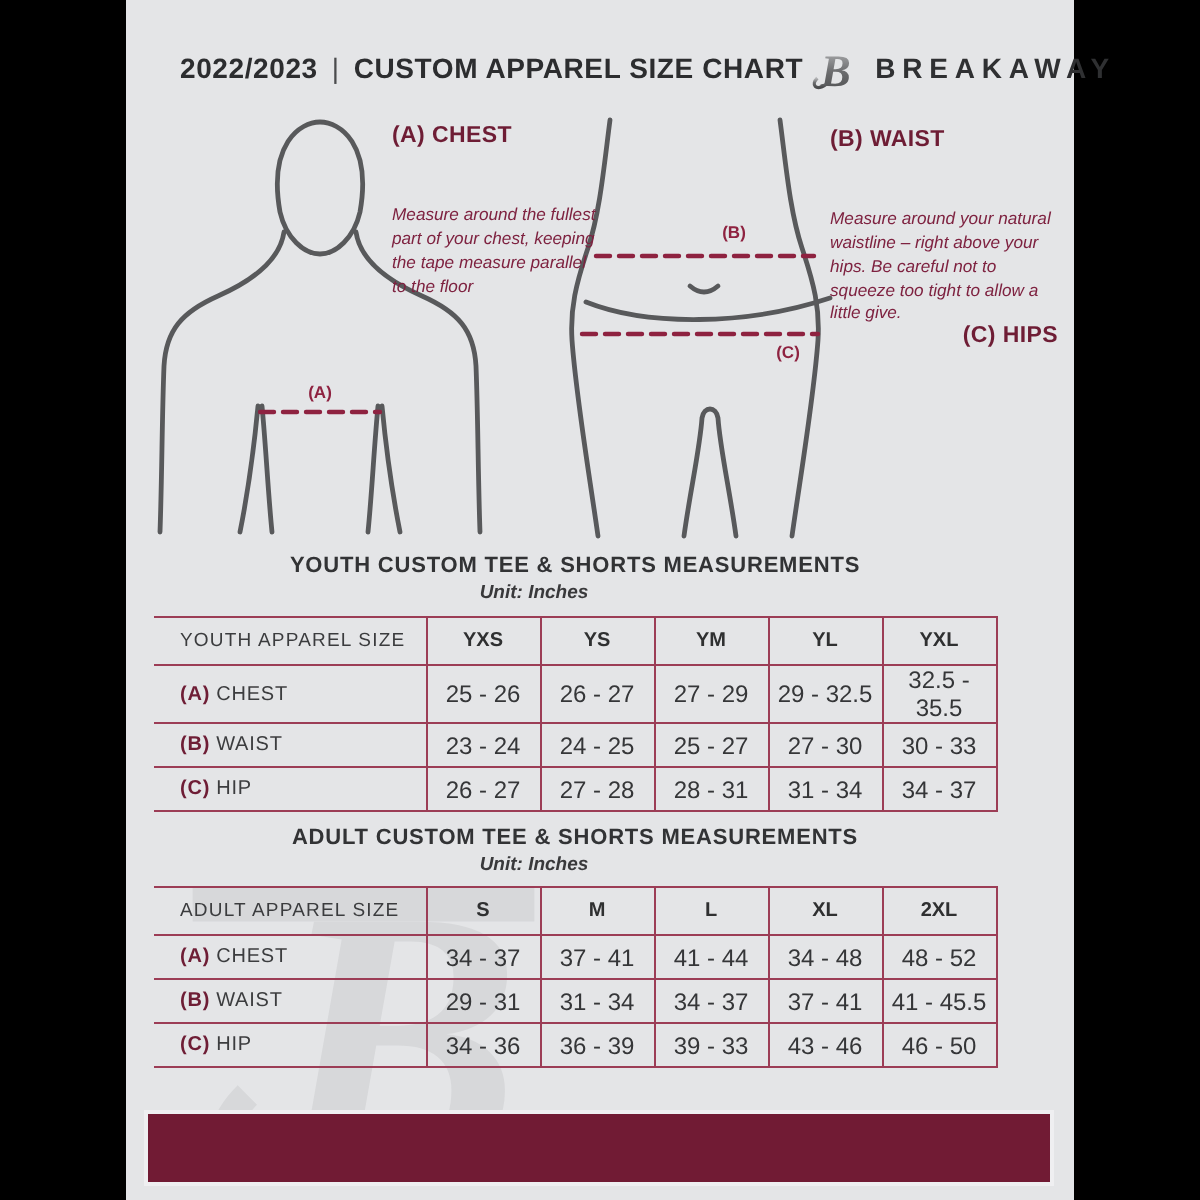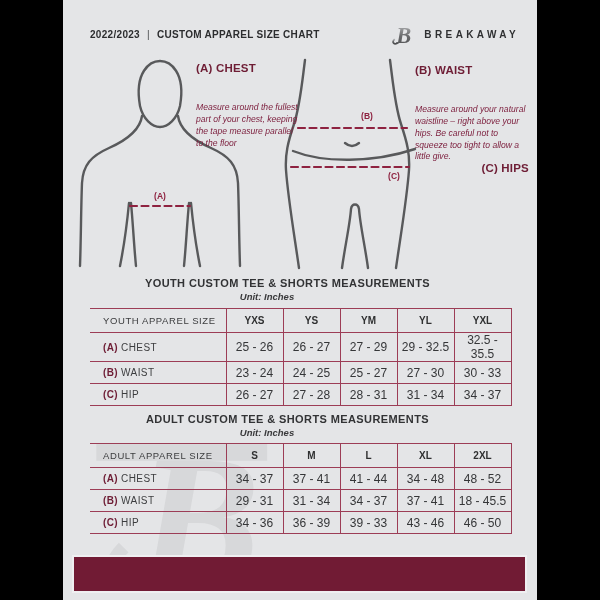--- a/index.html
+++ b/index.html
@@ -14,44 +14,44 @@
     --fig-stroke:#58595B;
     font-family:"Liberation Sans", sans-serif;
   }
   *{margin:0;padding:0;box-sizing:border-box;}
   body{background:#222;}
   .stage{position:relative;width:600px;height:600px;background:var(--canvas-bg);overflow:hidden;margin:0 auto;}
   .page{position:absolute;left:63px;top:0;width:474px;height:600px;background:var(--page-bg);}
 
   
   .hdr{position:absolute;left:27px;right:18px;top:18px;height:32px;display:flex;justify-content:space-between;align-items:center;}
-  .hdr-title{display:flex;align-items:center;gap:7px;color:#2C2D2F;font-weight:700;font-size:10px;letter-spacing:.3px;white-space:nowrap;}
+  .hdr-title{display:flex;align-items:center;gap:7px;color:#2C2D2F;font-weight:700;font-size:14px;letter-spacing:.3px;white-space:nowrap;}
   .hdr-title .divider{font-weight:400;color:#4A4B4D;}
   .brand{display:flex;align-items:center;gap:6px;}
-  .brand-name{font-size:10px;font-weight:700;letter-spacing:3.4px;color:#2F3032;}
+  .brand-name{font-size:14px;font-weight:700;letter-spacing:3.4px;color:#2F3032;}
 
   
   .instr{position:absolute;}
   .instr-head{color:var(--maroon-dark);font-weight:800;font-size:11.5px;letter-spacing:.2px;margin-bottom:6px;}
   .instr-body{color:var(--maroon-text);font-style:italic;font-size:8.6px;line-height:1.38;white-space:pre-line;margin-top:28px;}
   .instr-chest{left:133px;top:62px;width:106px;}
   .instr-waist{left:352px;top:64px;width:114px;}
   .instr-hips{left:352px;top:162px;width:114px;text-align:right;}
 
   .fig{position:absolute;pointer-events:none;}
   .fig path,.fig line{fill:none;stroke:var(--fig-stroke);stroke-width:2.4;stroke-linecap:round;}
   .fig .dash{stroke:var(--maroon-line);stroke-width:2.2;stroke-dasharray:7 4.5;}
   .fig text{fill:var(--maroon-line);font-size:8.5px;font-weight:700;font-family:"Liberation Sans",sans-serif;}
 
   
   .sec-title{position:absolute;left:0;width:436px;text-align:center;color:#323335;font-weight:700;font-size:11px;letter-spacing:.4px;z-index:2;padding-left:13px;}
   .sec-unit{position:absolute;left:0;width:408px;text-align:center;color:#39393B;font-weight:600;font-style:italic;font-size:9.5px;z-index:2;}
 
   
-  .size-table{position:absolute;left:27px;width:421px;border-collapse:collapse;table-layout:fixed;z-index:2;background:transparent;}
+  .size-table{position:absolute;left:14px;width:421px;border-collapse:collapse;table-layout:fixed;z-index:2;background:transparent;}
   .size-table th,.size-table td{border-top:1.5px solid var(--tbl-border);border-bottom:1.5px solid var(--tbl-border);height:22px;}
   .size-table thead th{height:24px;}
   .size-table .label-col{width:136px;text-align:left;padding-left:13px;}
   .size-table .size-col{width:57px;text-align:center;border-left:1.5px solid var(--tbl-border);}
   .size-table .size-col:last-child{border-right:1.5px solid var(--tbl-border);}
   .size-table thead .label-col{font-weight:400;font-size:9.5px;letter-spacing:.6px;color:#3B3C3E;}
   .size-table thead .size-col{font-weight:700;font-size:10px;color:#2F3031;}
   .size-table tbody .label-col{font-size:10px;color:#3C3D3F;letter-spacing:.4px;}
   .size-table tbody .size-col{font-size:12px;color:#353638;}
   .size-table .prefix{color:var(--maroon-dark);font-weight:800;margin-right:3px;}
@@ -193,21 +193,21 @@
             <td class="size-col">41 - 44</td>
             <td class="size-col">34 - 48</td>
             <td class="size-col">48 - 52</td>
           </tr>
           <tr>
             <td class="label-col"><span class="prefix">(B)</span>WAIST</td>
             <td class="size-col">29 - 31</td>
             <td class="size-col">31 - 34</td>
             <td class="size-col">34 - 37</td>
             <td class="size-col">37 - 41</td>
-            <td class="size-col">18 - 45.5</td>
+            <td class="size-col">41 - 45.5</td>
           </tr>
           <tr>
             <td class="label-col"><span class="prefix">(C)</span>HIP</td>
             <td class="size-col">34 - 36</td>
             <td class="size-col">36 - 39</td>
             <td class="size-col">39 - 33</td>
             <td class="size-col">43 - 46</td>
             <td class="size-col">46 - 50</td>
           </tr>
         </tbody>

